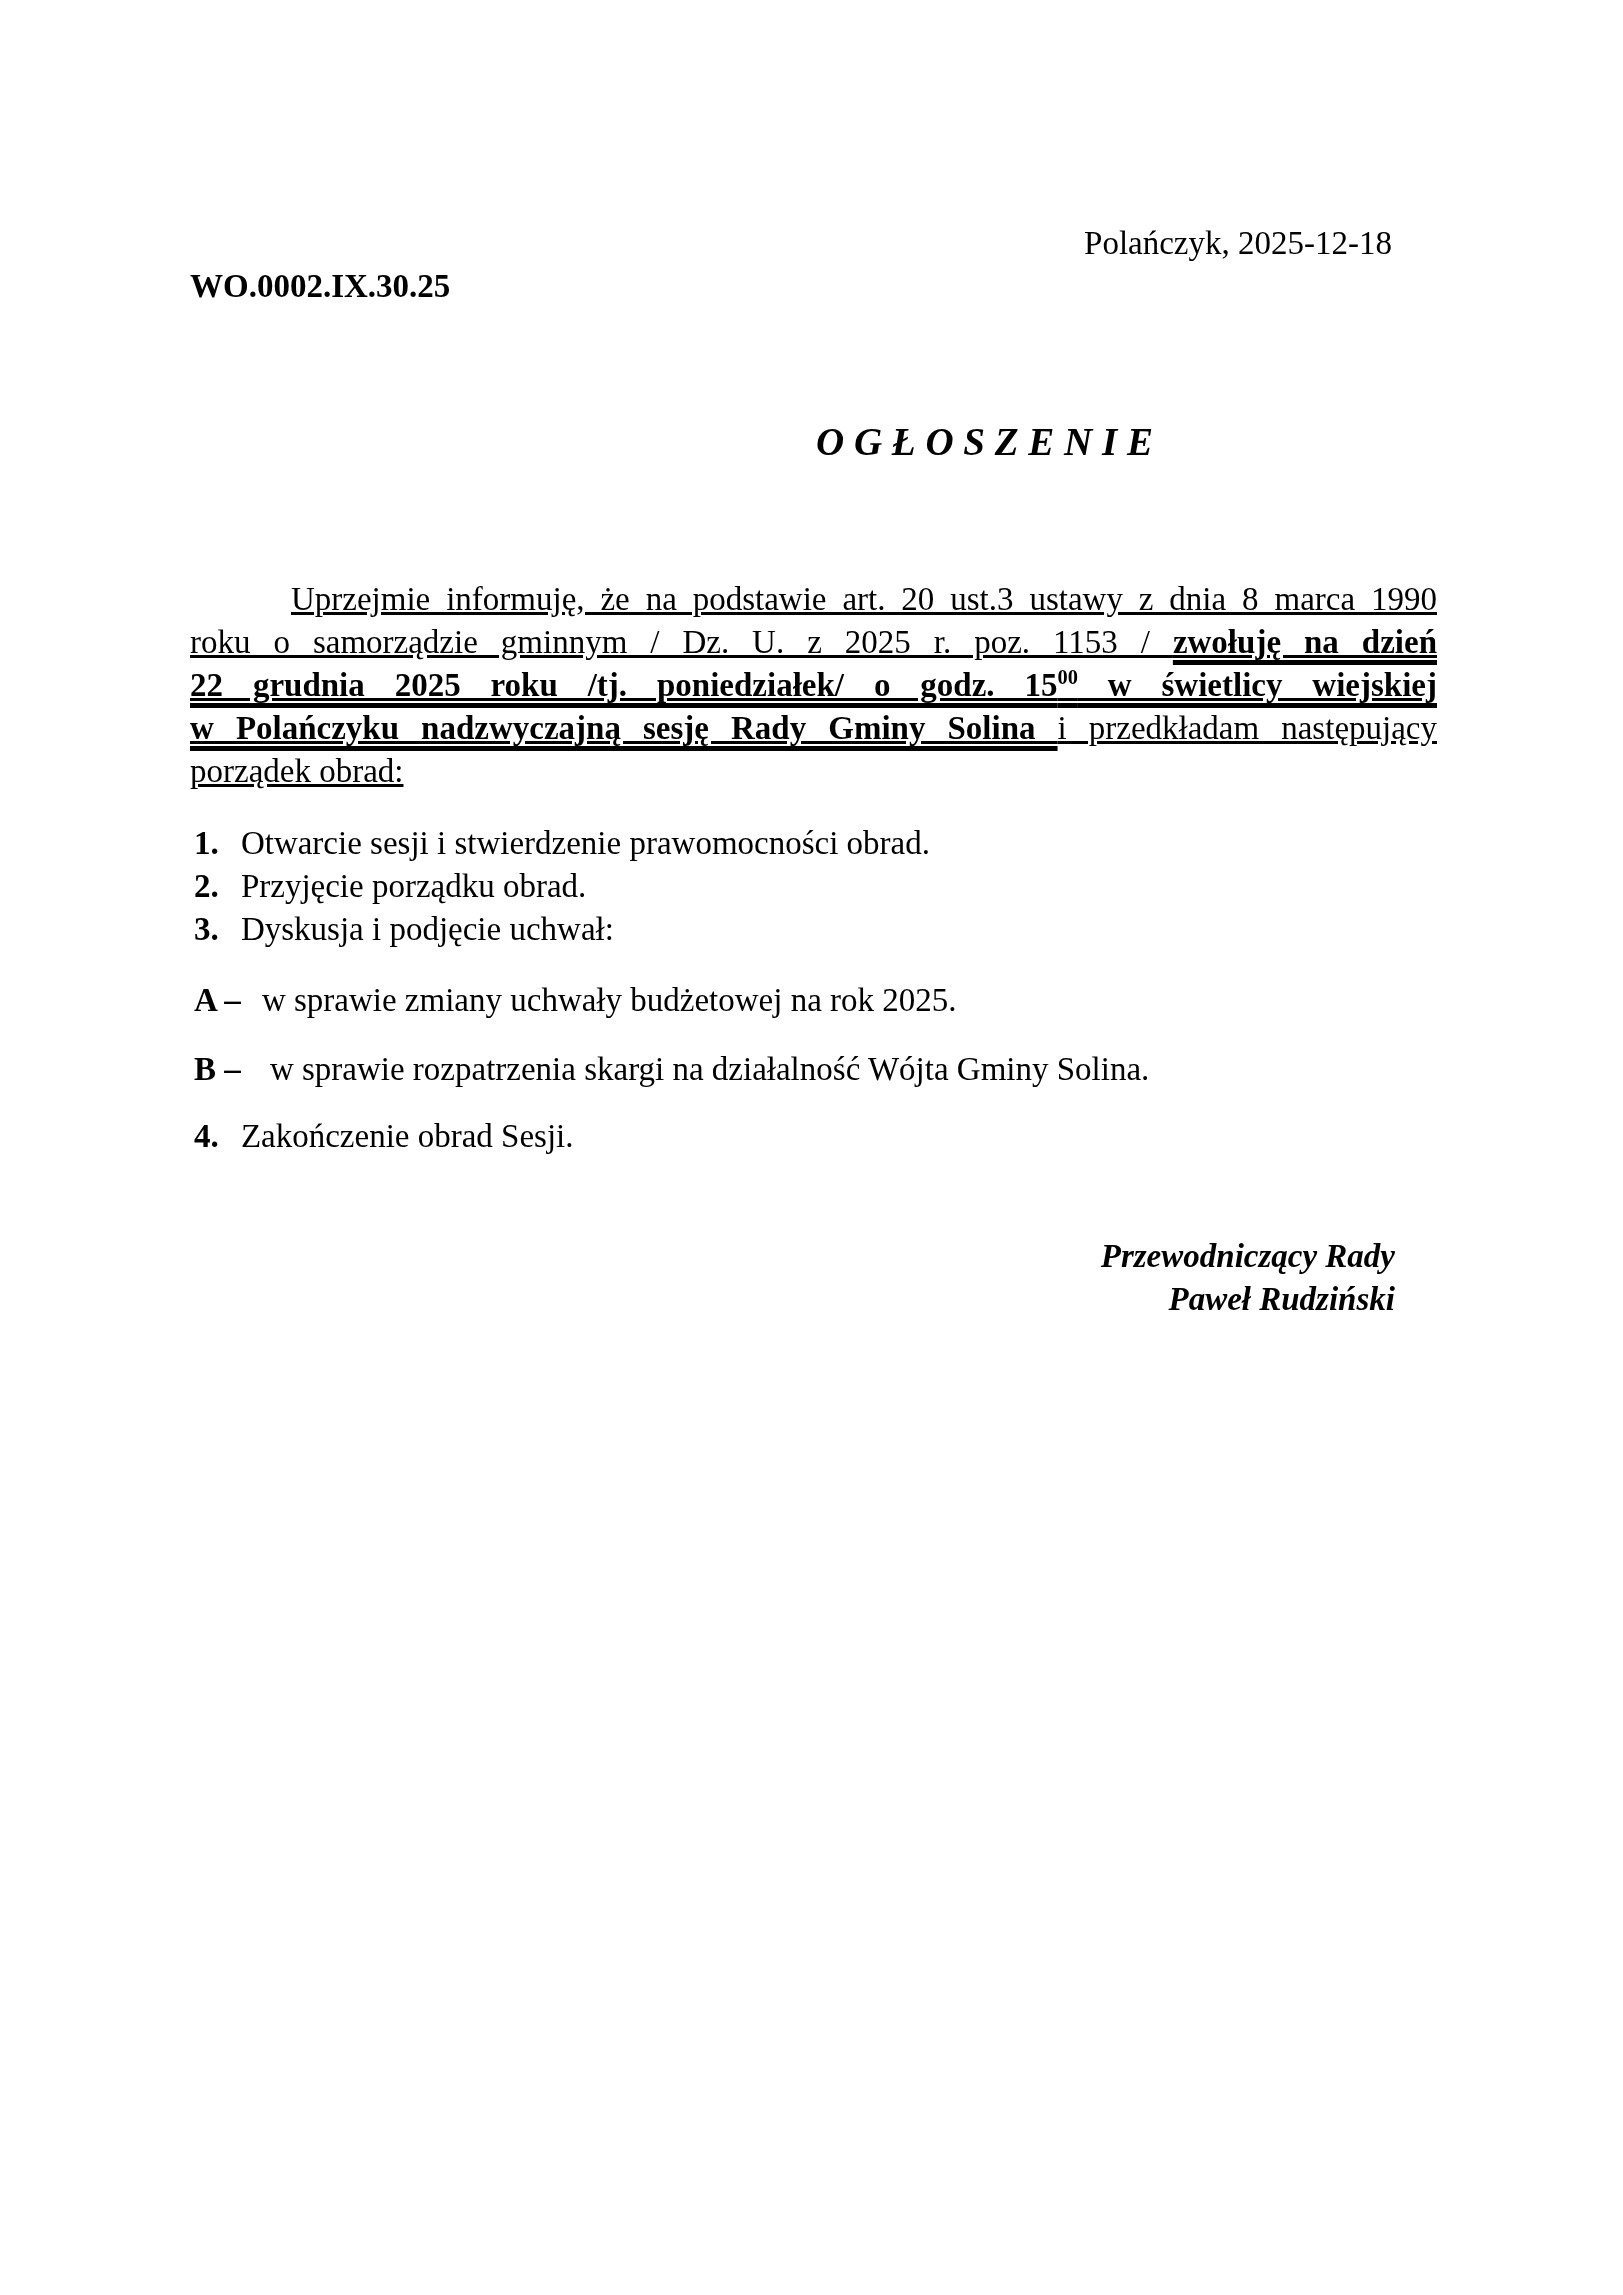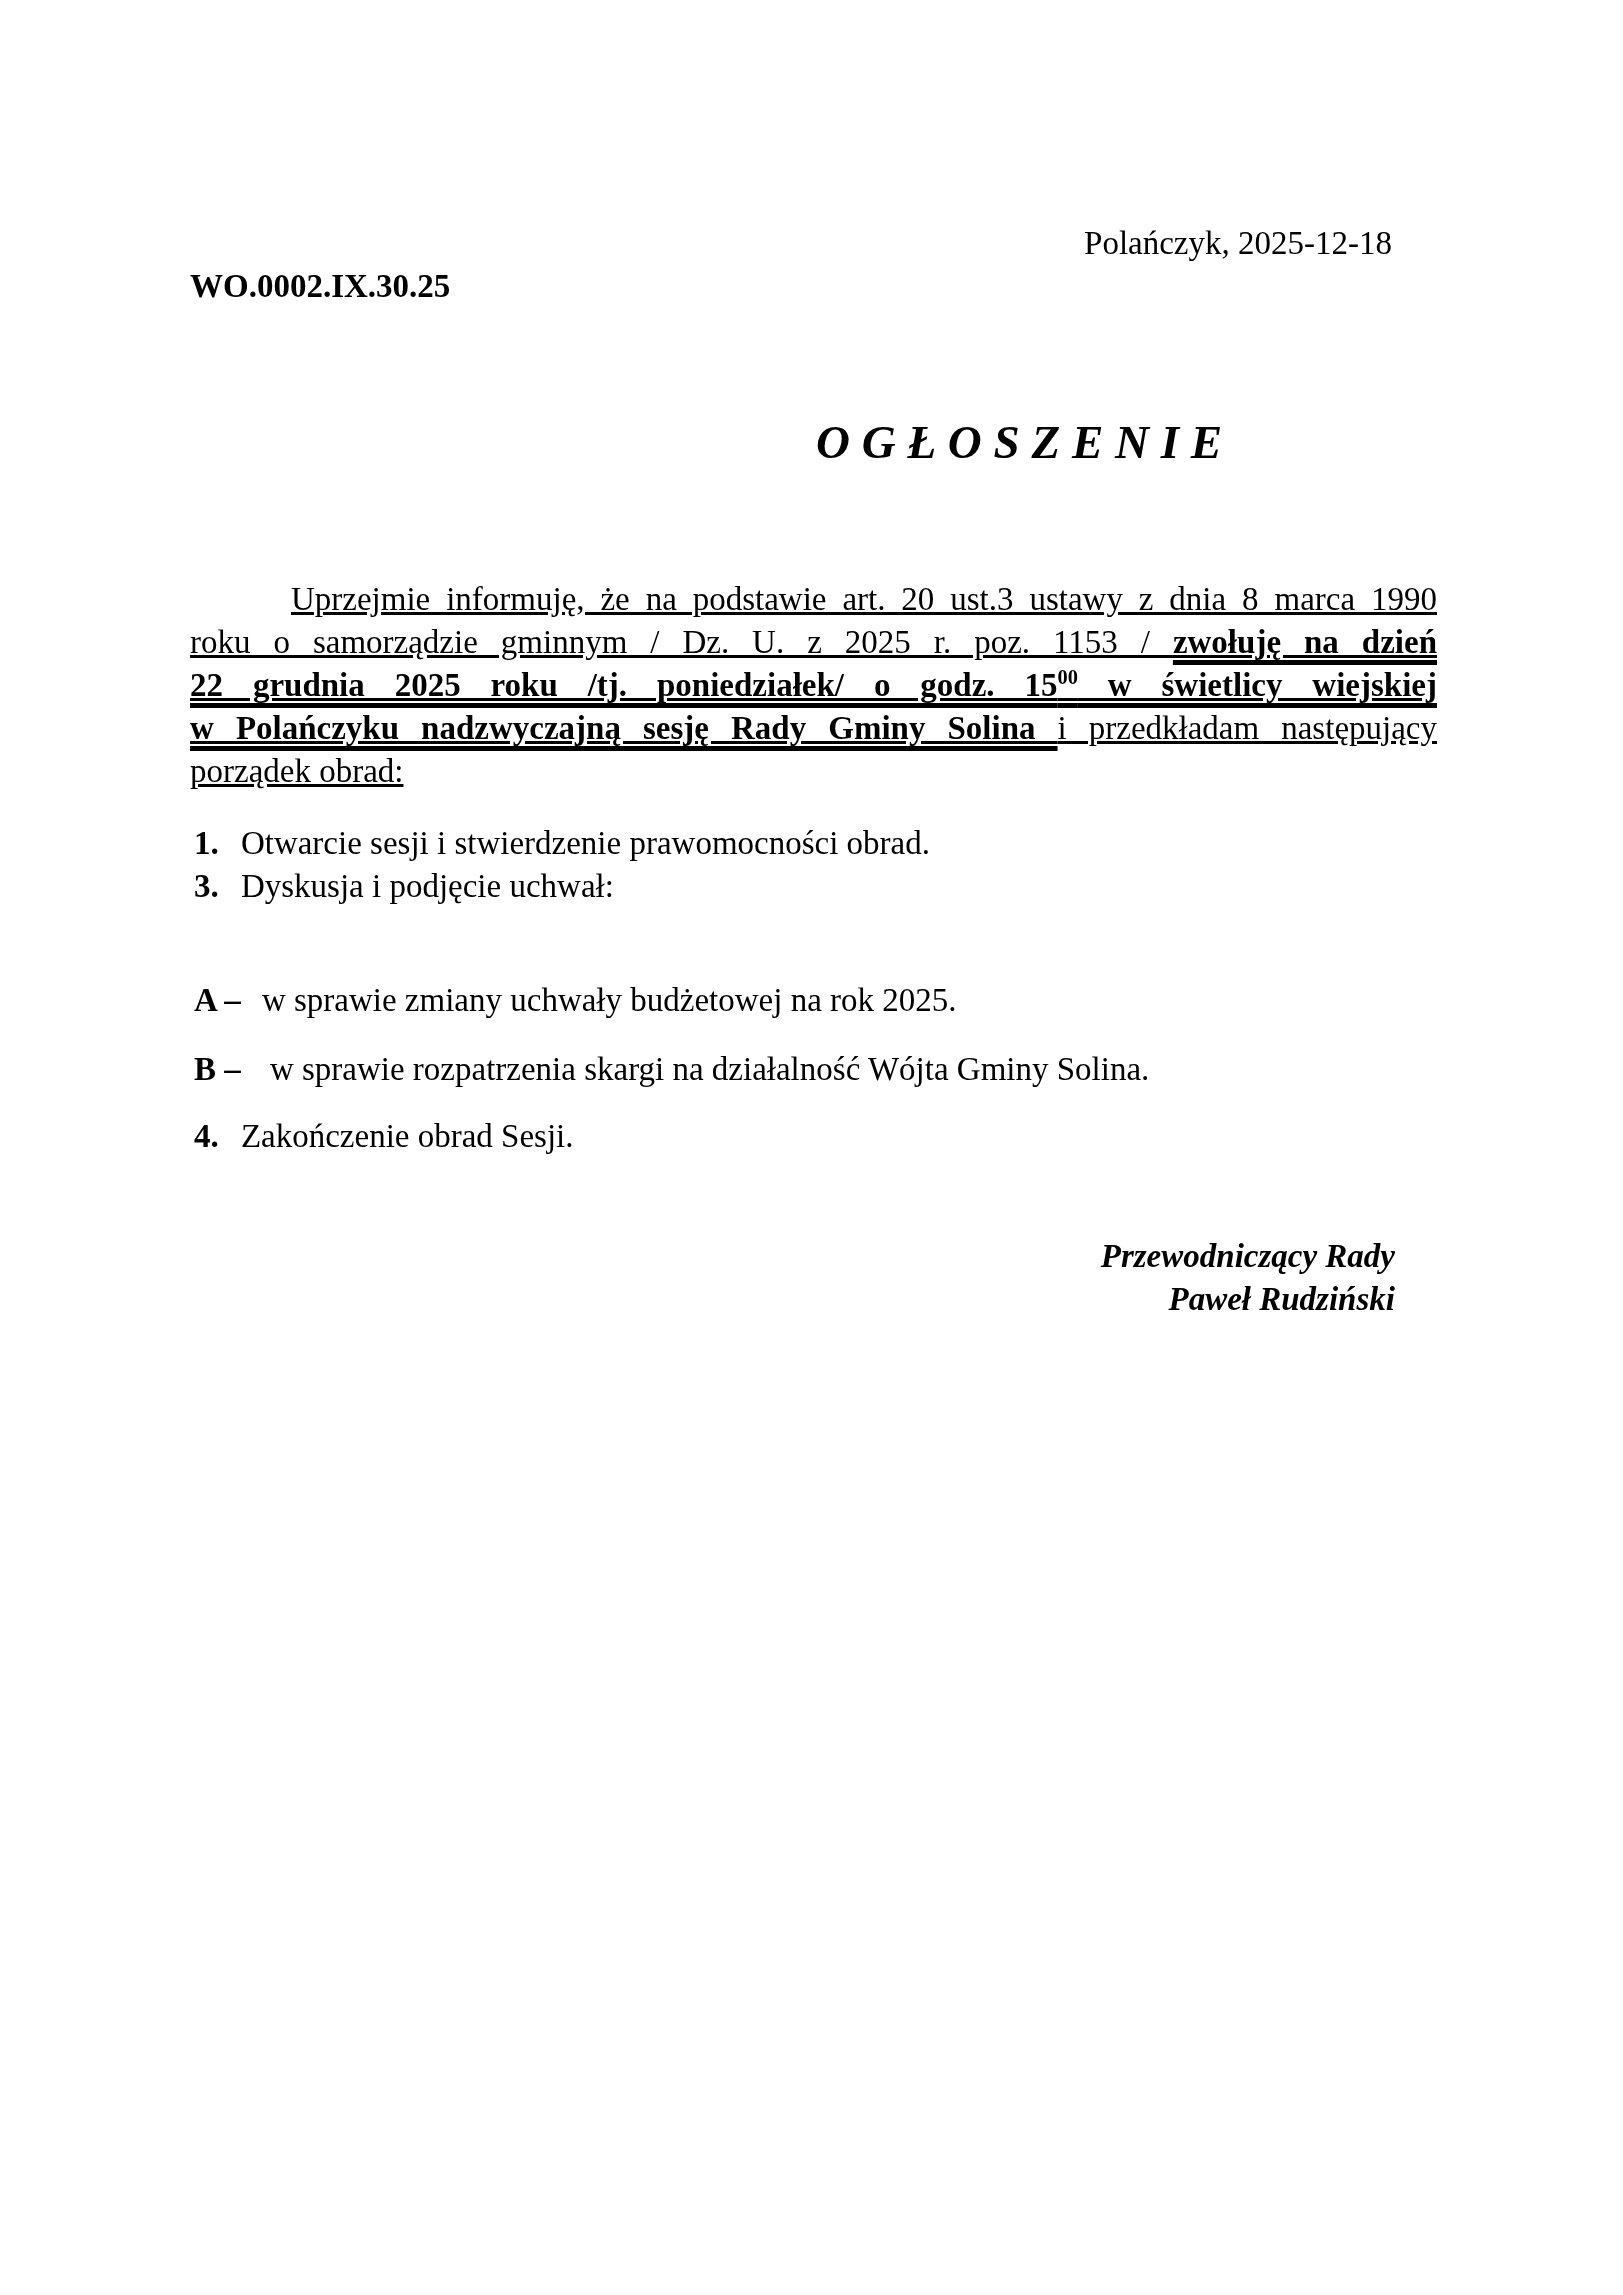--- a/index.html
+++ b/index.html
@@ -35,21 +35,21 @@
     box-sizing: border-box;
   }
   .ref-line {
     top: 228px;
     font-weight: bold;
   }
   .doc-title {
     top: 381px;
     left: 626px;
     width: auto;
-    font-size: 47px;
+    font-size: 39px;
     line-height: 48px;
     font-weight: bold;
     font-style: italic;
     white-space: nowrap;
   }
   .intro { top: 541px; text-decoration: underline; }
   .jline {
     text-align: justify;
     text-align-last: justify;
   }
@@ -104,20 +104,21 @@
     <div class="abs intro">
       <div class="jline indent">Uprzejmie informuję, że na podstawie art. 20 ust.3 ustawy z dnia 8 marca 1990</div>
       <div class="jline"><span>roku o samorządzie gminnym / Dz. U. z 2025 r. poz. 1153 / </span><span class="bu">zwołuję na dzień</span></div>
       <div class="jline"><span class="bu"><span>22 grudnia 2025 roku /tj. poniedziałek/ o godz. 15</span><span class="sup">00</span><span> w świetlicy wiejskiej</span></span></div>
       <div class="jline"><span class="bu">w Polańczyku nadzwyczajną sesję Rady Gminy Solina </span><span>i przedkładam następujący</span></div>
       <div class="plainline">porządek obrad:</div>
     </div>
 
     <div class="abs agenda">
       <div class="item-row"><span class="item-num">1.</span><span>Otwarcie sesji i stwierdzenie prawomocności obrad.</span></div>
+      <div class="item-row"><span class="item-num">2.</span><span>Przyjęcie porządku obrad.</span></div>
       <div class="item-row"><span class="item-num">3.</span><span>Dyskusja i podjęcie uchwał:</span></div>
     </div>
 
     <div class="abs res-row res-a"><span class="res-label">A –</span><span>w sprawie zmiany uchwały budżetowej na rok 2025.</span></div>
 
     <div class="abs res-row res-b"><span class="res-label">B –</span><span>w sprawie rozpatrzenia skargi na działalność Wójta Gminy Solina.</span></div>
 
     <div class="abs item-row item4"><span class="item-num">4.</span><span>Zakończenie obrad Sesji.</span></div>
 
     <div class="abs signature">

